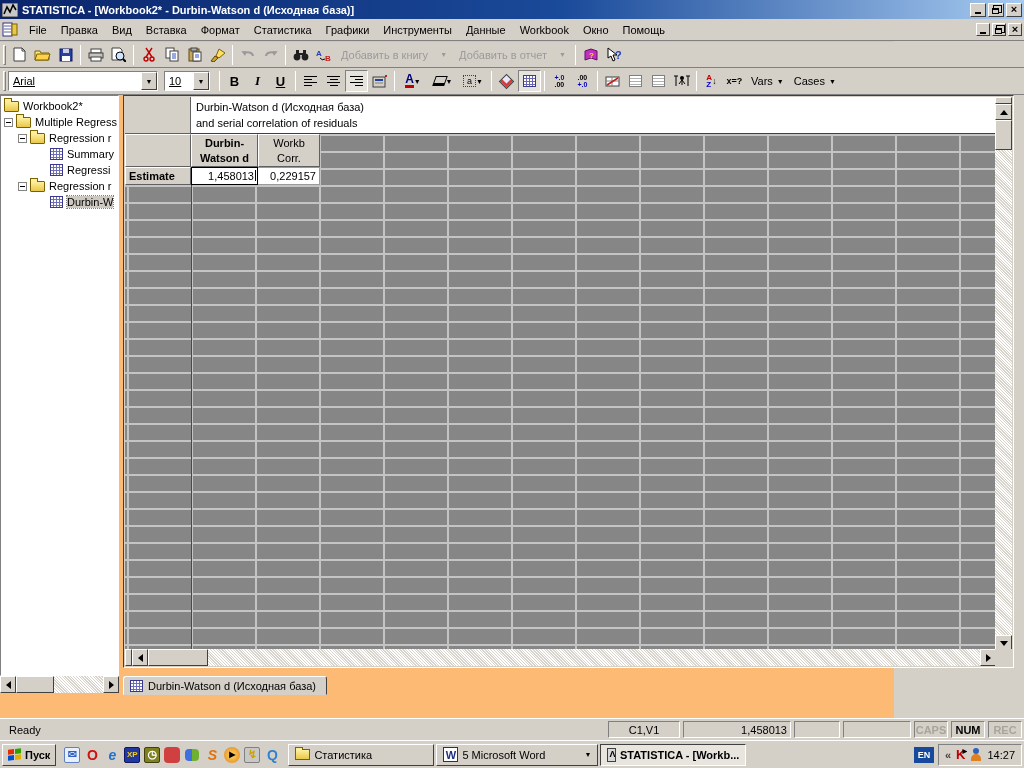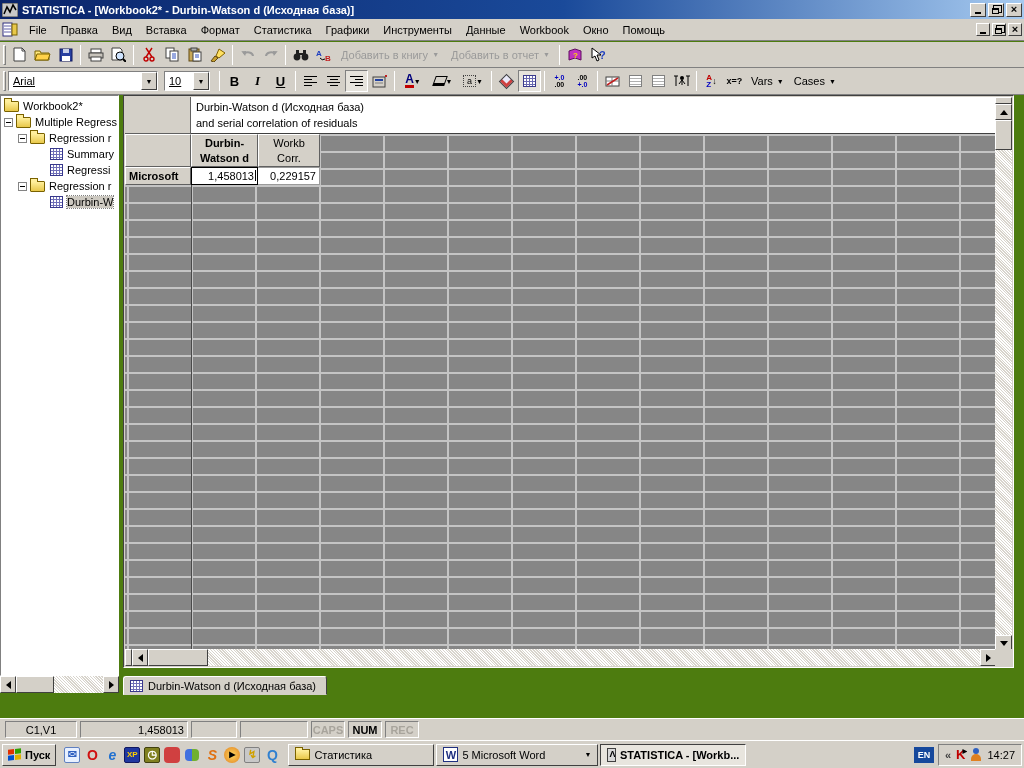--- a/index.html
+++ b/index.html
@@ -1,18 +1,18 @@
 <!DOCTYPE html>
 <html><head>
 <meta charset="utf-8">
 <style>
   * { margin:0; padding:0; box-sizing:border-box; }
   html,body { width:1024px; height:768px; overflow:hidden; }
   body { font-family:"Liberation Sans", sans-serif; font-size:11px; background:#d4d0c8; color:#000; }
-  #screen { position:relative; width:1024px; height:768px; background:#4d7c0f; }
+  #screen { position:relative; width:894px; height:768px; background:#fdba74; }
 
   
   #titlebar { position:absolute; left:0; top:0; width:1024px; height:19px;
     background:linear-gradient(to right,#0a246a,#1a4a9a 55%,#a6caf0); display:flex; align-items:center; padding:0 2px; }
   #titlebar .title { color:#fff; font-weight:bold; flex:1; margin-left:4px; white-space:nowrap; overflow:hidden; }
   .win-btn { width:16px; height:14px; background:#d4d0c8; border:1px solid; border-color:#fff #404040 #404040 #fff;
     display:flex; align-items:center; justify-content:center; margin-left:2px; font-size:9px; line-height:1; }
   .glyph-min { width:6px; height:2px; background:#000; margin-top:7px; }
   .glyph-restore { width:7px; height:6px; border:1px solid #000; border-top:2px solid #000; box-shadow:2px -2px 0 -0px #d4d0c8, 2px -2px 0 1px #000; margin:2px 2px 0 0; }
   .glyph-close { font-weight:bold; font-size:11px; margin-top:-1px; }
@@ -26,21 +26,21 @@
 
   
   .toolbar { position:absolute; left:0; width:1024px; height:26px; background:#d4d0c8;
     border-bottom:1px solid #808080; display:flex; align-items:center; padding:0 2px; }
   #toolbar-std { top:42px; }
   #toolbar-fmt { top:68px; height:27px; }
   .grip { width:3px; height:20px; border:1px solid; border-color:#fff #808080 #808080 #fff; margin:0 2px 0 1px; }
   .tb { width:23px; height:22px; display:flex; align-items:center; justify-content:center; background:#d4d0c8; position:relative; }
   .tb.pressed { border:1px solid; border-color:#808080 #fff #fff #808080; background:#e6e3dc; }
   .tsep { width:1px; height:20px; background:#808080; border-right:1px solid #fff; margin:0 3px; }
-  .tb-text { color:#9a9a9a; padding:0 6px; white-space:nowrap; display:flex; align-items:center; gap:4px;justify-content:flex-end; }
+  .tb-text { color:#9a9a9a; padding:0 6px; white-space:nowrap; display:flex; align-items:center; gap:12px;justify-content:flex-end; }
   .dd-arrow { font-size:7px; line-height:1; }
   .combo { height:20px; background:#fff; border:1px solid; border-color:#808080 #fff #fff #808080; display:flex; align-items:center; margin-right:6px; }
   .combo .val { flex:1; padding:0 4px; white-space:nowrap; overflow:hidden;text-decoration:underline; }
   .combo .btn { width:16px; height:18px; background:#d4d0c8; border:1px solid; border-color:#fff #404040 #404040 #fff; display:flex; align-items:center; justify-content:center; font-size:7px; }
   .bold-b { font-weight:bold; font-size:13px; }
   .ital-i { font-style:italic; font-weight:bold; font-size:13px; font-family:"Liberation Serif",serif; }
   .und-u { text-decoration:underline; font-weight:bold; font-size:13px; }
   .align-icon { width:13px; height:11px; display:flex; flex-direction:column; justify-content:space-between; }
   .align-icon i { display:block; height:1px; background:#000; }
   .al-l i:nth-child(even){ width:8px; } .al-l i:nth-child(odd){ width:13px; }
@@ -517,21 +517,21 @@
       </div>
       <div class="cell hdr" id="hdr-blank"></div>
       <div class="cell hdr" id="hdr-c1">
         <div>Durbin-</div>
         <div>Watson d</div>
       </div>
       <div class="cell hdr" id="hdr-c2">
         <div>Workb</div>
         <div>Corr.</div>
       </div>
-      <div class="cell datarow" id="row-label"><span>Microsoft</span></div>
+      <div class="cell datarow" id="row-label"><span>Estimate</span></div>
       <div class="cell datarow" id="val-1"><span>1,458013</span><span class="caret"></span></div>
       <div class="cell datarow" id="val-2"><span>0,229157</span></div>
       <div id="rowhdr-line"></div>
     </div>
     <div id="grid-vscroll">
       <span class="split"></span>
       <span class="sb-btn">
           <span class="tri up"></span>
         </span>
       <span class="sb-thumb" style="height:30px;"></span>
@@ -567,20 +567,21 @@
 
   <div id="tab-row1">
     <span class="doc-tab">
       <span class="sheet"></span>
       <span>Durbin-Watson d (Исходная база)</span>
     </span>
   </div>
 
 
   <div id="statusbar">
+    <span class="status-panel" id="st-ready">Ready</span>
     <span class="status-panel" id="st-cellref">C1,V1</span>
     <span class="status-panel" id="st-cellval">1,458013</span>
     <span class="status-panel" id="st-e1"></span>
     <span class="status-panel" id="st-e2"></span>
     <span class="status-panel" id="st-caps">CAPS</span>
     <span class="status-panel" id="st-num">NUM</span>
     <span class="status-panel" id="st-rec">REC</span>
   </div>
 
   <div id="taskbar">

